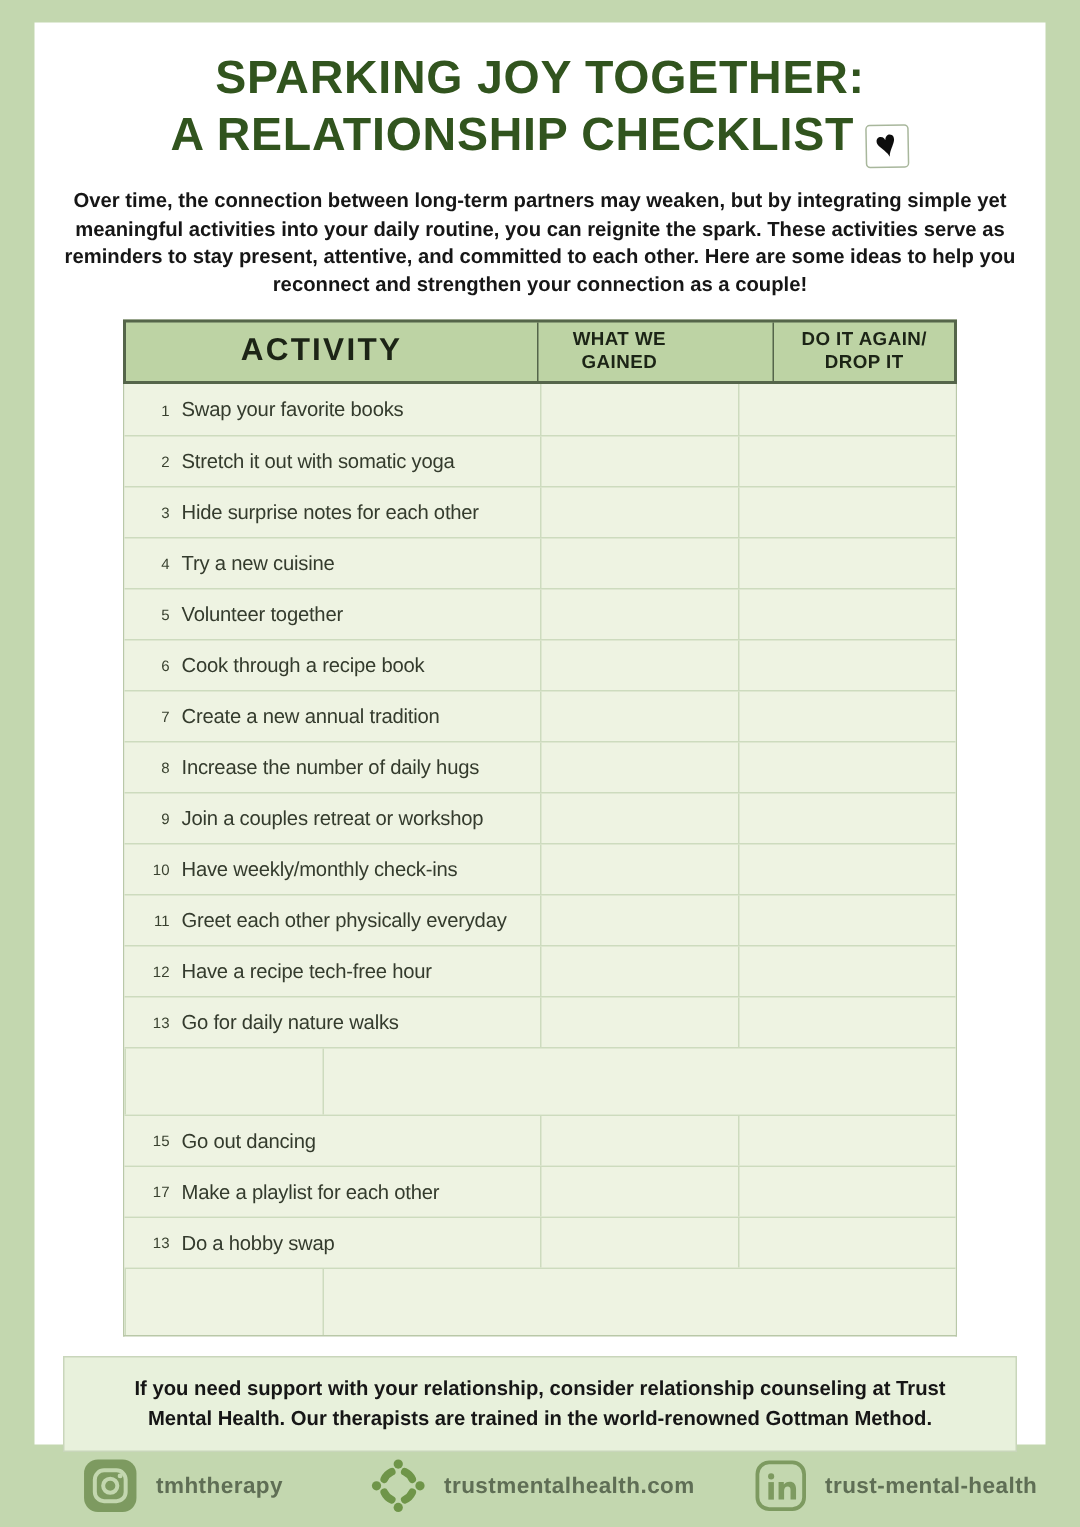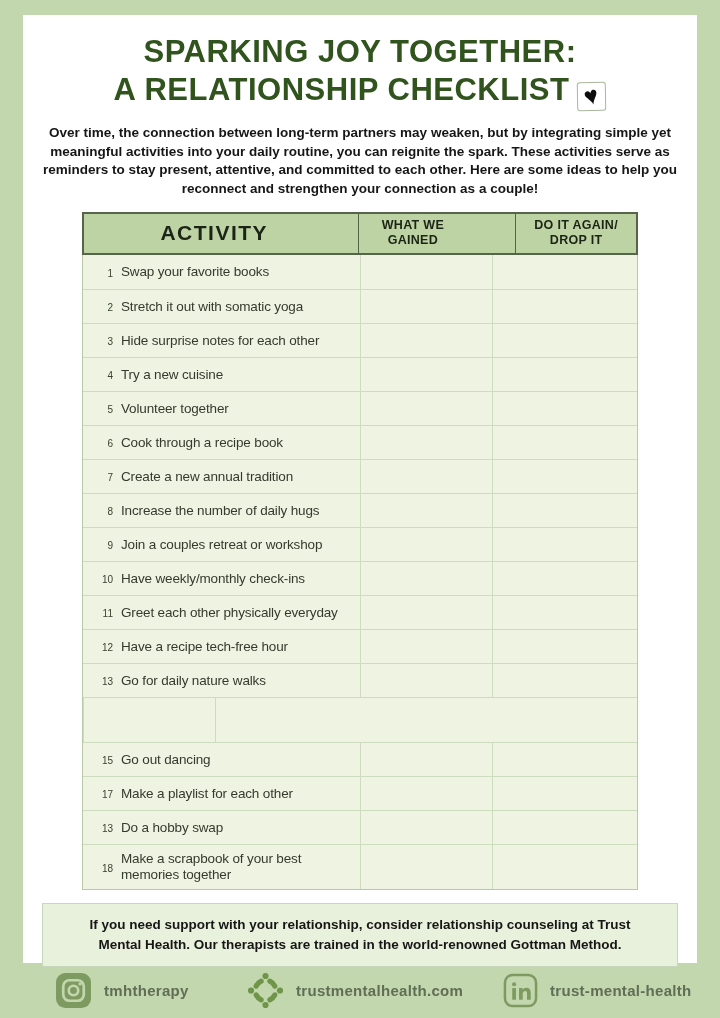--- a/index.html
+++ b/index.html
@@ -319,24 +319,20 @@
   <div class="t-row">
     <div class="td col-a">
       <span class="num">13</span>
       <span class="act">Do a hobby swap</span>
     </div>
     <div class="td col-b"></div>
     <div class="td col-c"></div>
   </div>
 
   <div class="t-row tall">
-    <div class="td col-a">
-      <span class="num">18</span>
-      <span class="act">Make a scrapbook of your best memories together</span>
-    </div>
     <div class="td col-b"></div>
     <div class="td col-c"></div>
   </div>
 </div>
   </div>
 
   <div class="note">If you need support with your relationship, consider relationship counseling at Trust Mental Health. Our therapists are trained in the world-renowned Gottman Method.</div>
 
 </div>
 

